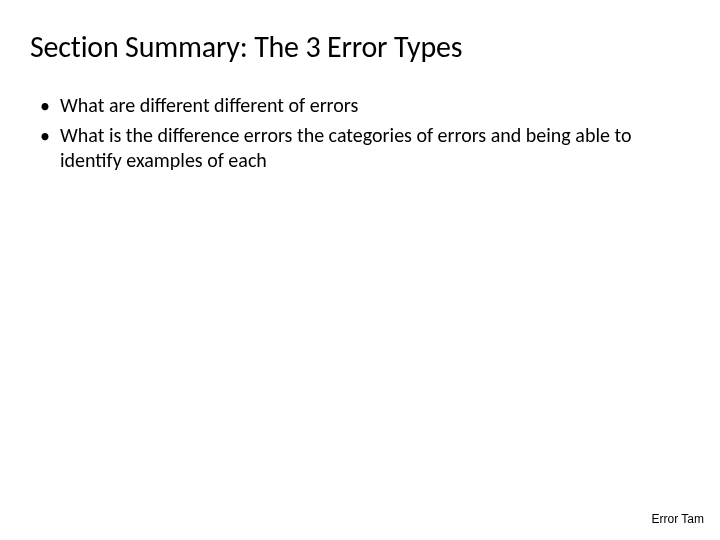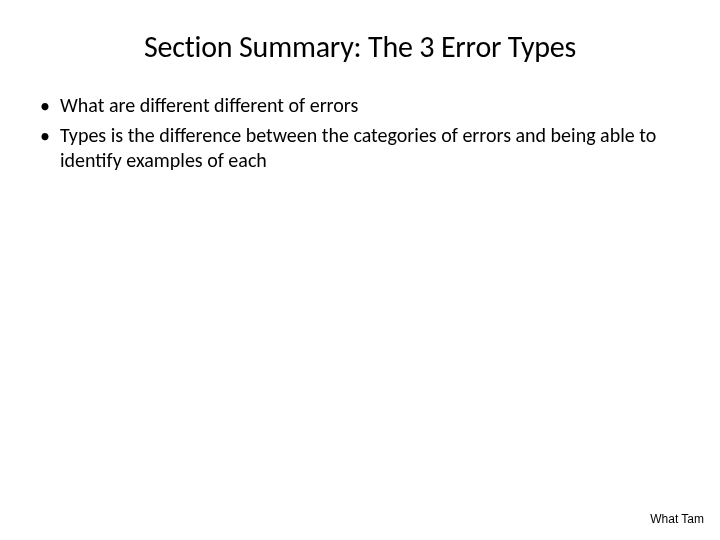--- a/index.html
+++ b/index.html
@@ -18,21 +18,20 @@
     }
     .slide {
       width: 100%;
       height: 100%;
       padding: 20px 30px;
       position: relative;
     }
     .title {
       font-size: 30px;
       font-weight: 400;
-      text-align: center;
       margin-top: 8px;
       margin-bottom: 28px;
       letter-spacing: -0.2px;
     }
     .bullet-list {
       list-style: none;
       padding-left: 10px;
     }
     .bullet-item {
       display: flex;
@@ -63,17 +62,17 @@
 
 <div class="slide">
   <h1 class="title">Section Summary: The 3 Error Types</h1>
   <ul class="bullet-list">
     <li class="bullet-item">
       <span class="bullet-marker">•</span>
       <span class="bullet-text">What are different different of errors</span>
     </li>
     <li class="bullet-item">
       <span class="bullet-marker">•</span>
-      <span class="bullet-text">Types is the difference between the categories of errors and being able to identify examples of each</span>
+      <span class="bullet-text">What is the difference errors the categories of errors and being able to identify examples of each</span>
     </li>
   </ul>
-  <div class="footer-author">What Tam</div>
+  <div class="footer-author">Error Tam</div>
 </div>
 
 </body></html>

